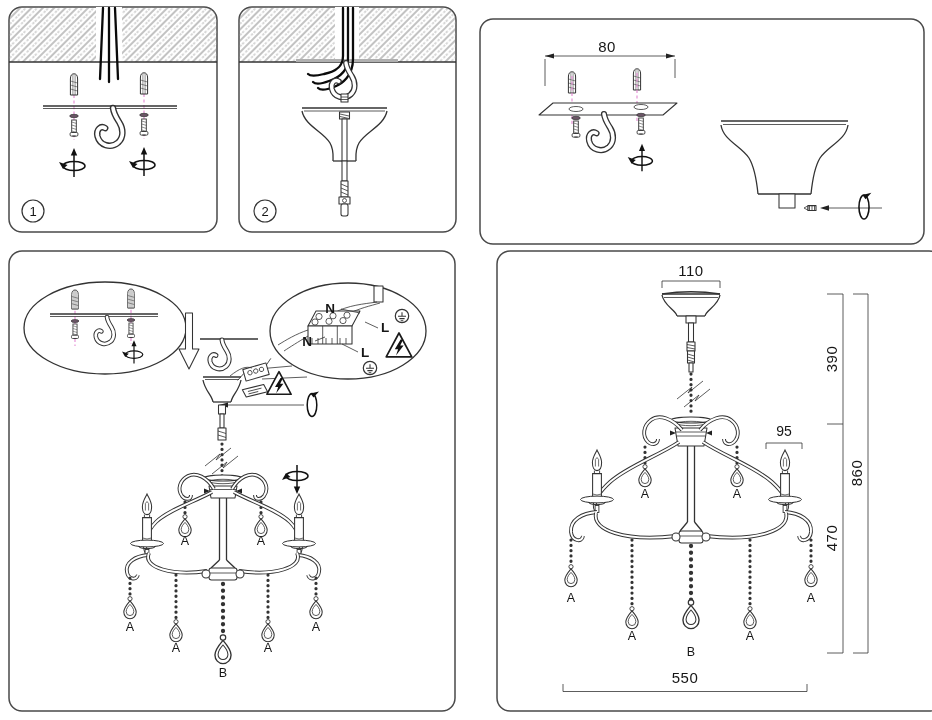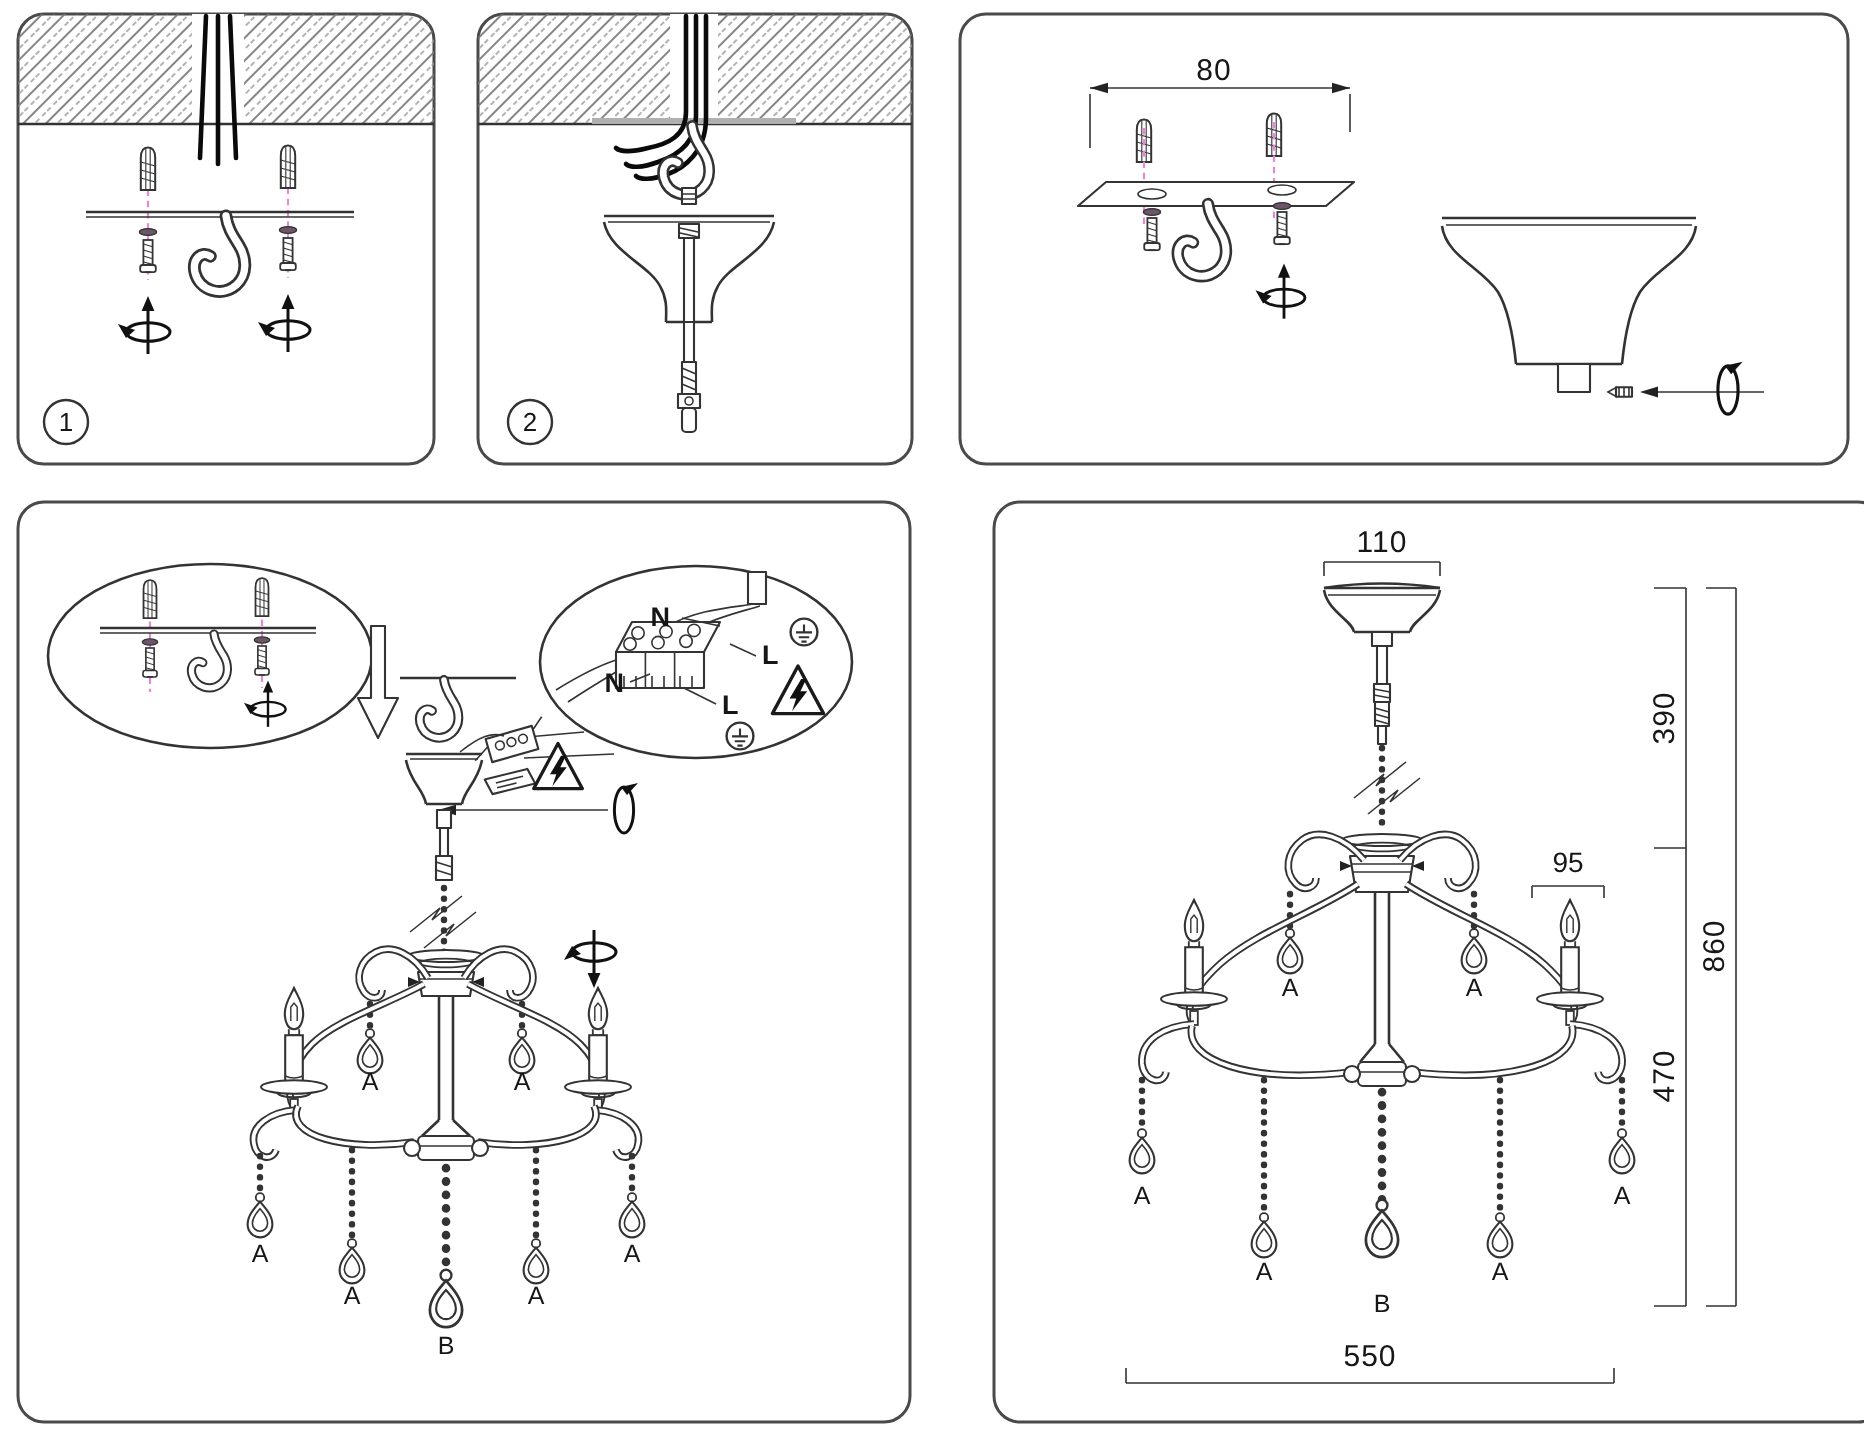--- a/index.html
+++ b/index.html
@@ -162,21 +162,21 @@
     <circle cx="106.5" cy="194.5" r="2" class="thin"></circle>
     <rect x="103" y="198" width="7" height="12" rx="2" class="lnf"></rect>
   </g>
   <g>
     <circle cx="27" cy="205" r="11" fill="#fff" stroke="#333" stroke-width="1.2"></circle>
     <text x="27" y="209.5" text-anchor="middle" class="badge">2</text>
   </g>
 </svg>
 </div>
 
-<div class="panel" style="left:479px;top:6px">
+<div class="panel" style="left:479px;top:18px">
 <svg viewBox="0 0 446 227" width="446" height="227">
   <rect x="1" y="1" width="444" height="225" rx="13" class="frame"></rect>
   <g>
     <text x="128" y="34" text-anchor="middle" class="num">80</text>
     <line x1="66" y1="38" x2="196" y2="38" class="thin"></line>
     <polygon points="66,38 75,35.4 75,40.6" fill="#222"></polygon>
     <polygon points="196,38 187,35.4 187,40.6" fill="#222"></polygon>
     <line x1="66" y1="41" x2="66" y2="68" class="thin"></line>
     <line x1="196" y1="41" x2="196" y2="60" class="thin"></line>
   </g>

